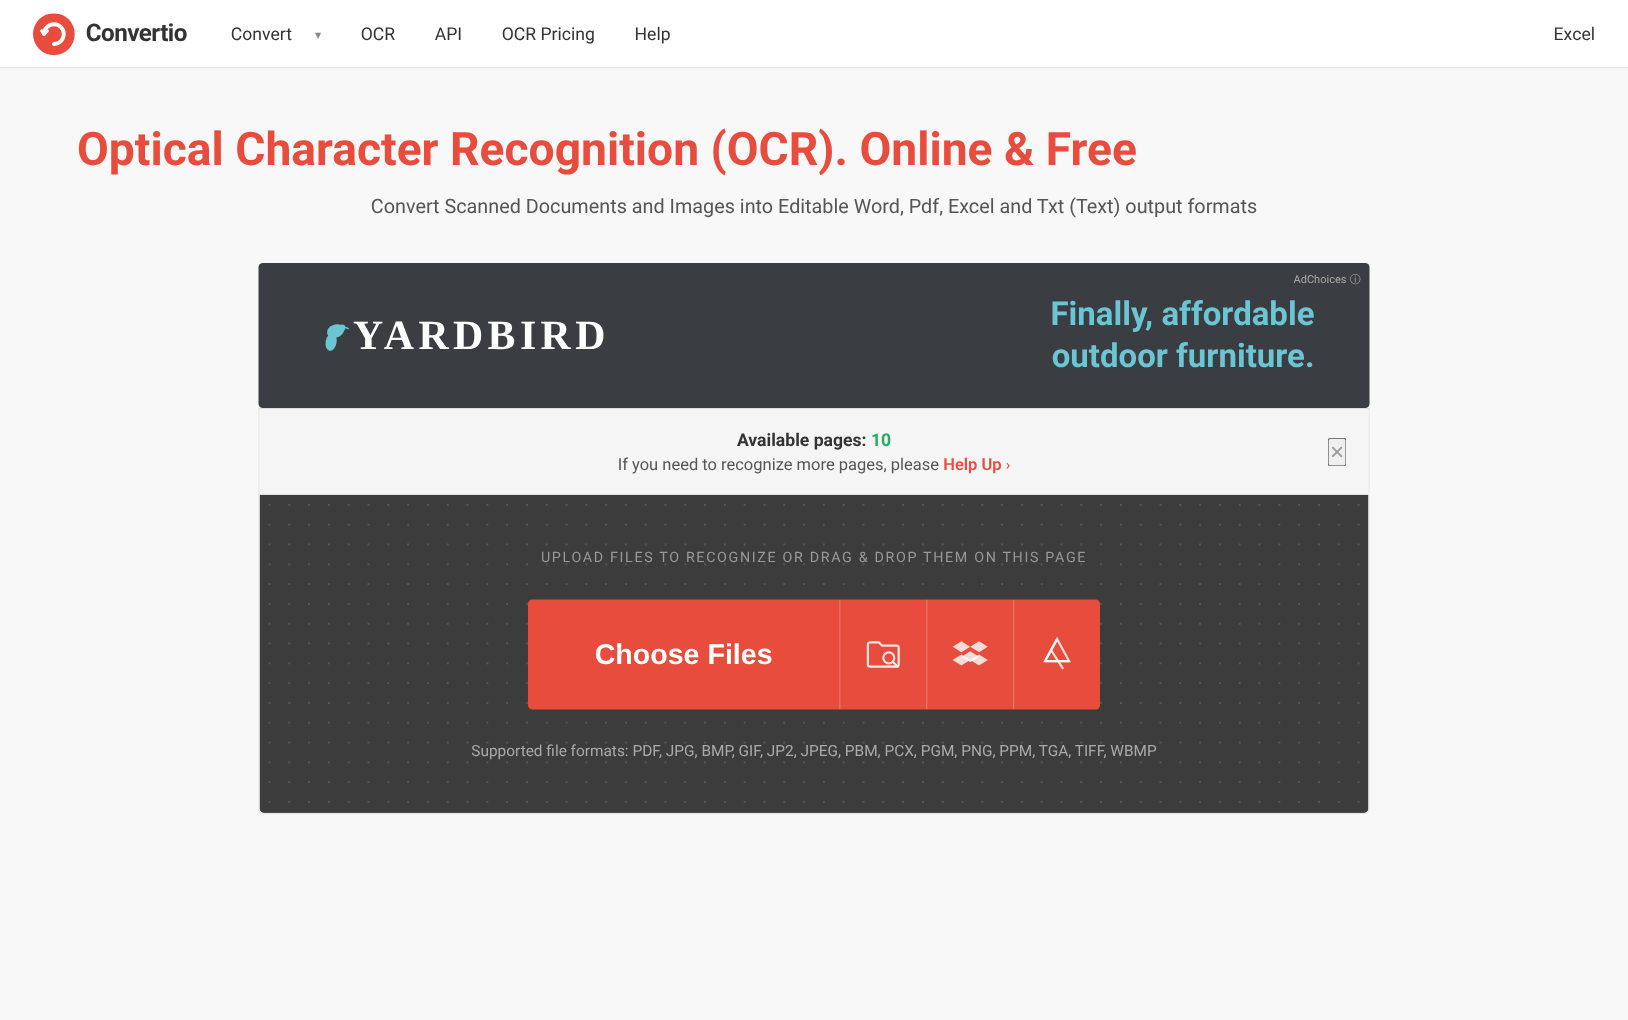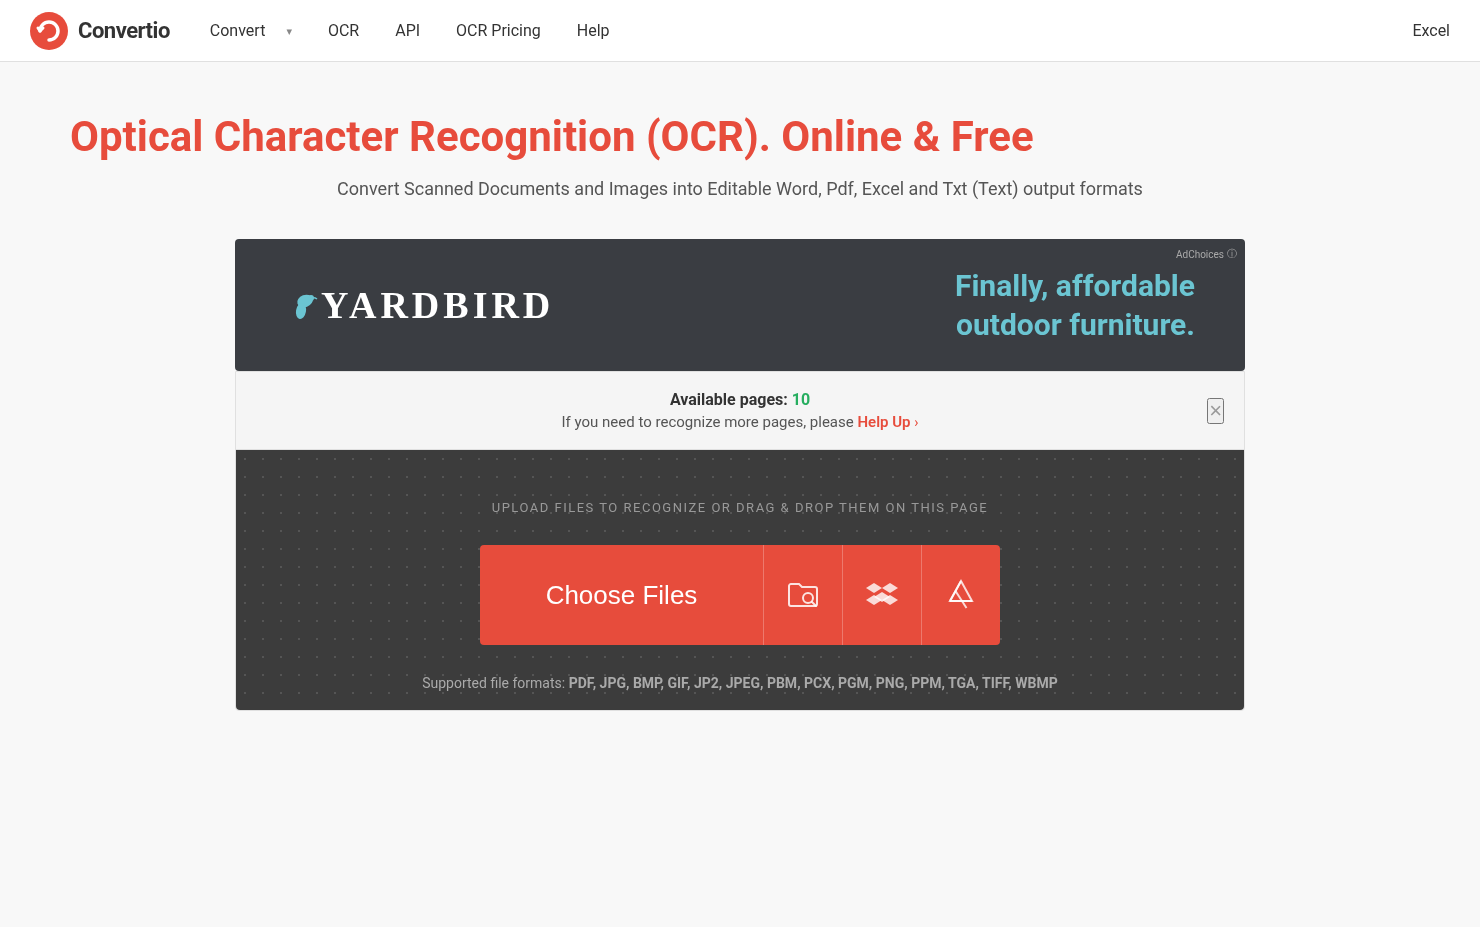--- a/index.html
+++ b/index.html
@@ -180,21 +180,21 @@
       cursor: pointer;
       font-weight: 300;
       line-height: 1;
     }
 
     
     .upload-zone {
       background: #3c3c3c;
       background-image: radial-gradient(circle, #555 1px, transparent 1px);
       background-size: 18px 18px;
-      padding: 50px 30px 19px;
+      padding: 50px 30px 48px;
       border-radius: 0 0 4px 4px;
       text-align: center;
     }
     .upload-instruction {
       font-size: 13px;
       color: #999;
       letter-spacing: 1.5px;
       text-transform: uppercase;
       margin-bottom: 30px;
     }
@@ -208,21 +208,21 @@
       cursor: pointer;
       display: inline-flex;
       align-items: center;
       height: 100px;
       min-width: 520px;
       position: relative;
       overflow: hidden;
     }
     .choose-files-label {
       font-size: 26px;
-      font-weight: 400;
+      font-weight: 700;
       color: #fff;
       padding: 0 40px;
       flex: 1;
       text-align: center;
     }
     .btn-icon {
       padding: 0 22px;
       display: flex;
       align-items: center;
       justify-content: center;
@@ -236,21 +236,21 @@
     .supported-formats {
       margin-top: 30px;
       font-size: 14px;
       color: #888;
     }
     .formats-label {
       color: #aaa;
     }
     .formats-list {
       color: #aaa;
-      font-weight: 700;
+      font-weight: 400;
       text-align: right;
     }
   </style>
 </head>
 <body>
 
 <header>
   <a class="logo-area">
 
     <svg class="logo-icon" viewBox="0 0 38 38" xmlns="http://www.w3.org/2000/svg">

